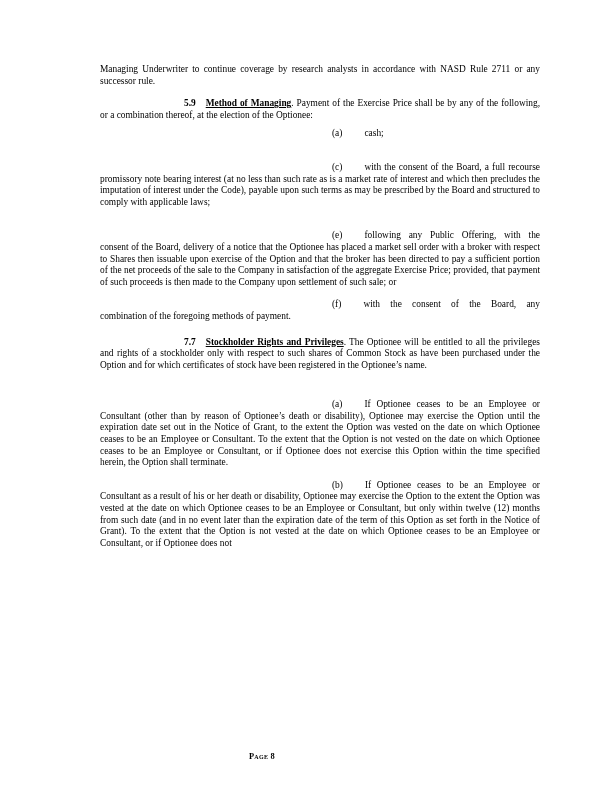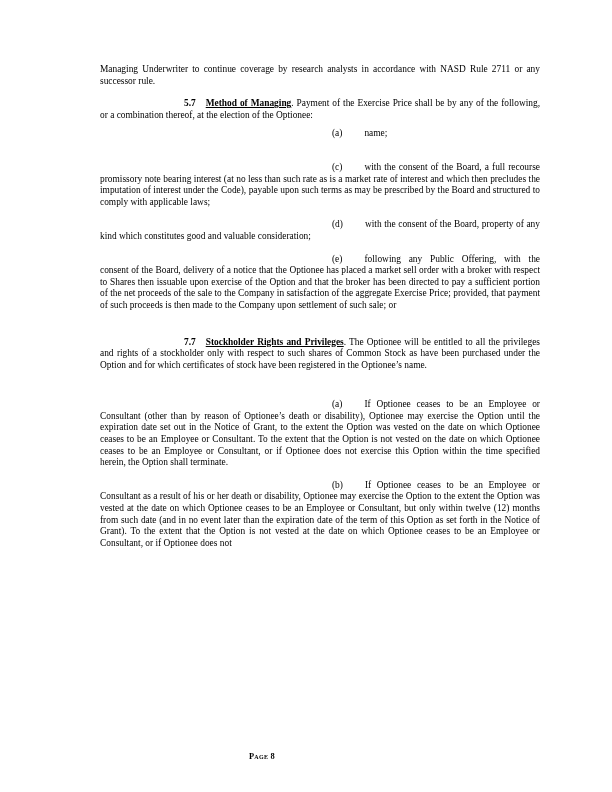--- a/index.html
+++ b/index.html
@@ -75,43 +75,43 @@
 </head>
 <body>
 
 <div class="page">
   <div class="content">
 
     <p>Managing Underwriter to continue coverage by research analysts in accordance with NASD Rule 2711 or any successor rule.</p>
 
     <div class="gap-md"></div>
 
-    <p class="indent-head"><span class="sec-num">5.7</span><span class="sp2"></span><span class="sec-title">Method of Managing</span><span>.  Payment of the Exercise Price shall be by any of the following, or a combination thereof, at the election of the Optionee:</span></p>
+    <p class="indent-head"><span class="sec-num">5.9</span><span class="sp2"></span><span class="sec-title">Method of Managing</span><span>.  Payment of the Exercise Price shall be by any of the following, or a combination thereof, at the election of the Optionee:</span></p>
 
     <div class="gap-sm"></div>
 
-    <p class="indent-letter"><span class="letter-tag">(a)</span><span class="sp-after-letter"></span><span>name;</span></p>
+    <p class="indent-letter"><span class="letter-tag">(a)</span><span class="sp-after-letter"></span><span>cash;</span></p>
 
     <div class="gap-md"></div>
 
 
     <div class="gap-md"></div>
 
     <p class="indent-letter"><span class="letter-tag">(c)</span><span class="sp-after-letter"></span><span>with the consent of the Board, a full recourse promissory note bearing interest (at no less than such rate as is a market rate of interest and which then precludes the imputation of interest under the Code), payable upon such terms as may be prescribed by the Board and structured to comply with applicable laws;</span></p>
 
     <div class="gap-md"></div>
 
-    <p class="indent-letter"><span class="letter-tag">(d)</span><span class="sp-after-letter"></span><span>with the consent of the Board, property of any kind which constitutes good and valuable consideration;</span></p>
 
     <div class="gap-md"></div>
 
     <p class="indent-letter"><span class="letter-tag">(e)</span><span class="sp-after-letter"></span><span>following any Public Offering, with the consent of the Board, delivery of a notice that the Optionee has placed a market sell order with a broker with respect to Shares then issuable upon exercise of the Option and that the broker has been directed to pay a sufficient portion of the net proceeds of the sale to the Company in satisfaction of the aggregate Exercise Price; provided, that payment of such proceeds is then made to the Company upon settlement of such sale; or</span></p>
 
     <div class="gap-md"></div>
 
+    <p class="indent-letter"><span class="letter-tag">(f)</span><span class="sp-after-letter"></span><span>with the consent of the Board, any combination of the foregoing methods of payment.</span></p>
 
     <div class="gap-lg"></div>
 
     <p class="indent-head"><span class="sec-num">7.7</span><span class="sp2"></span><span class="sec-title">Stockholder Rights and Privileges</span><span>.  The Optionee will be entitled to all the privileges and rights of a stockholder only with respect to such shares of Common Stock as have been purchased under the Option and for which certificates of stock have been registered in the Optionee’s name.</span></p>
 
     <div class="gap-lg"></div>
 
 
     <div class="gap-lg"></div>
 

